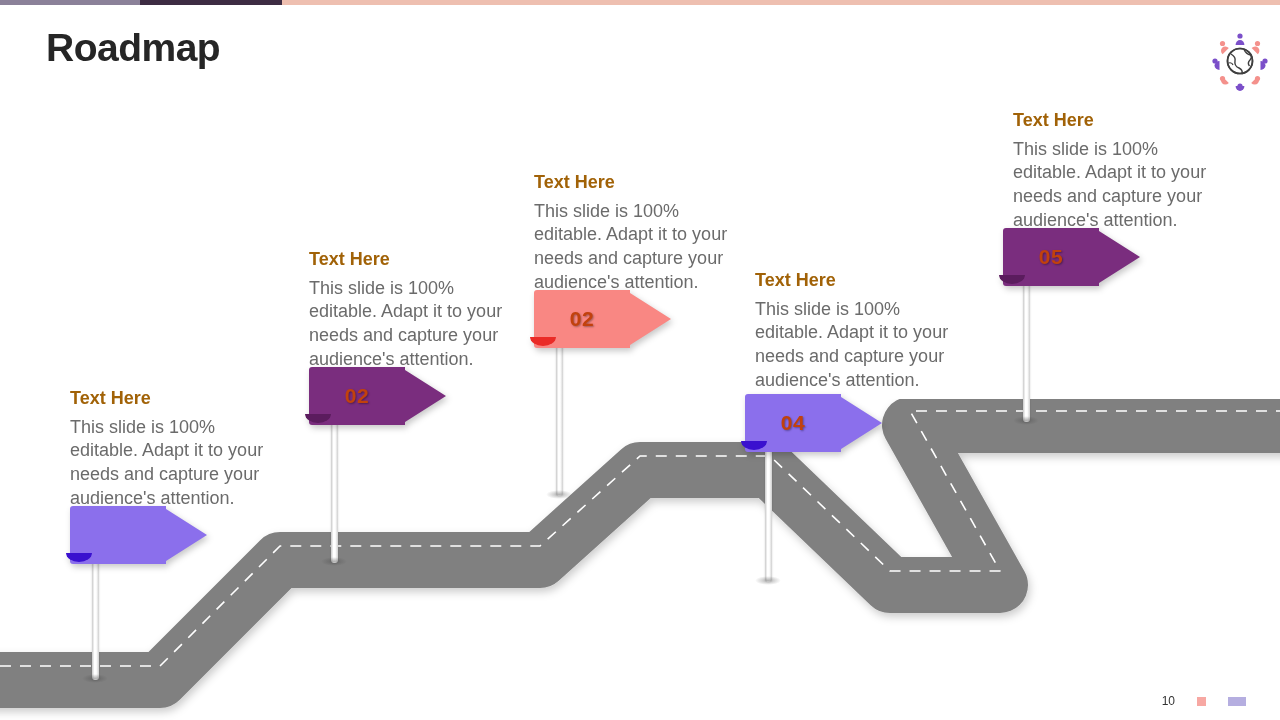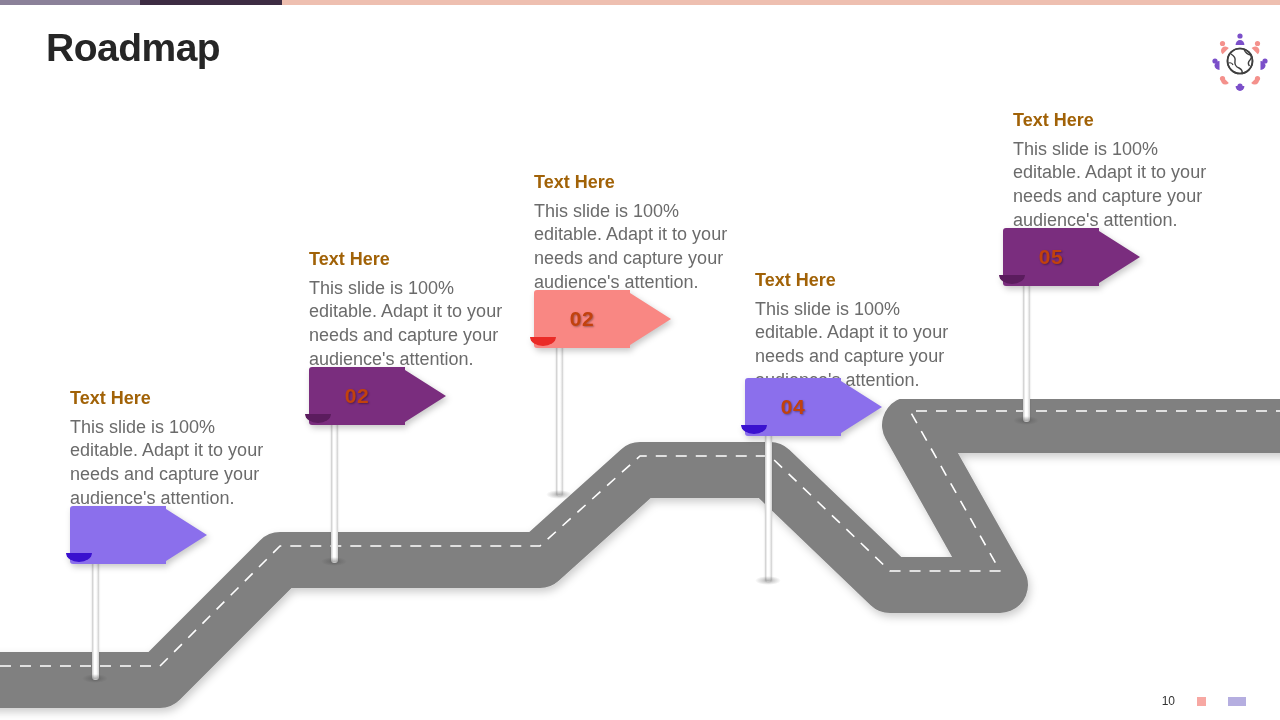--- a/index.html
+++ b/index.html
@@ -262,21 +262,21 @@
     </div>
   </div>
 
   <div class="marker" style="left:755px; top:270px;">
     <div class="txtblock" style="left:0px; top:0px;">
       <div class="head">Text Here</div>
       <div class="body-txt">This slide is 100% editable. Adapt it to your needs and capture your audience's attention.</div>
     </div>
     <div class="pole" style="left:10px; top:142px; height:170px;"></div>
     <div class="pole-base" style="left:0px; top:306px;"></div>
-    <div class="flag c-lightpurple" style="left:-10px; top:108px;">
+    <div class="flag c-lightpurple" style="left:-10px; top:124px;">
       <div class="body"></div>
       <div class="num">04</div>
       <div class="fold"></div>
     </div>
   </div>
 
   <div class="marker" style="left:1013px; top:110px;">
     <div class="txtblock" style="left:0px; top:0px;">
       <div class="head">Text Here</div>
       <div class="body-txt">This slide is 100% editable. Adapt it to your needs and capture your audience's attention.</div>

